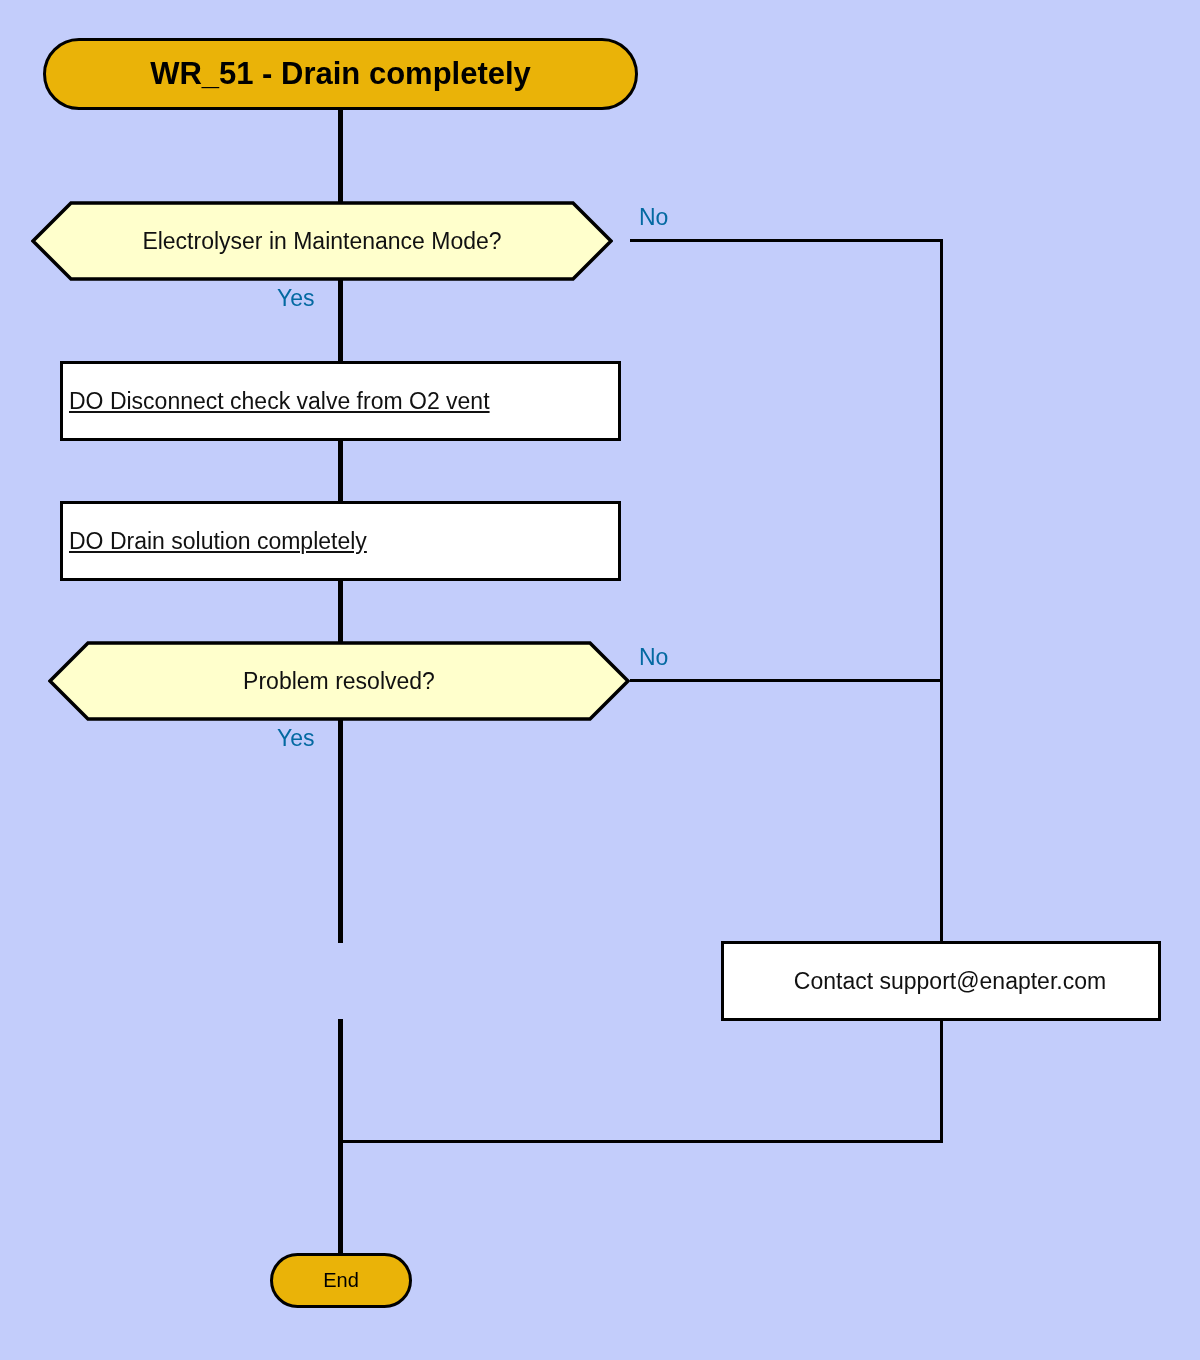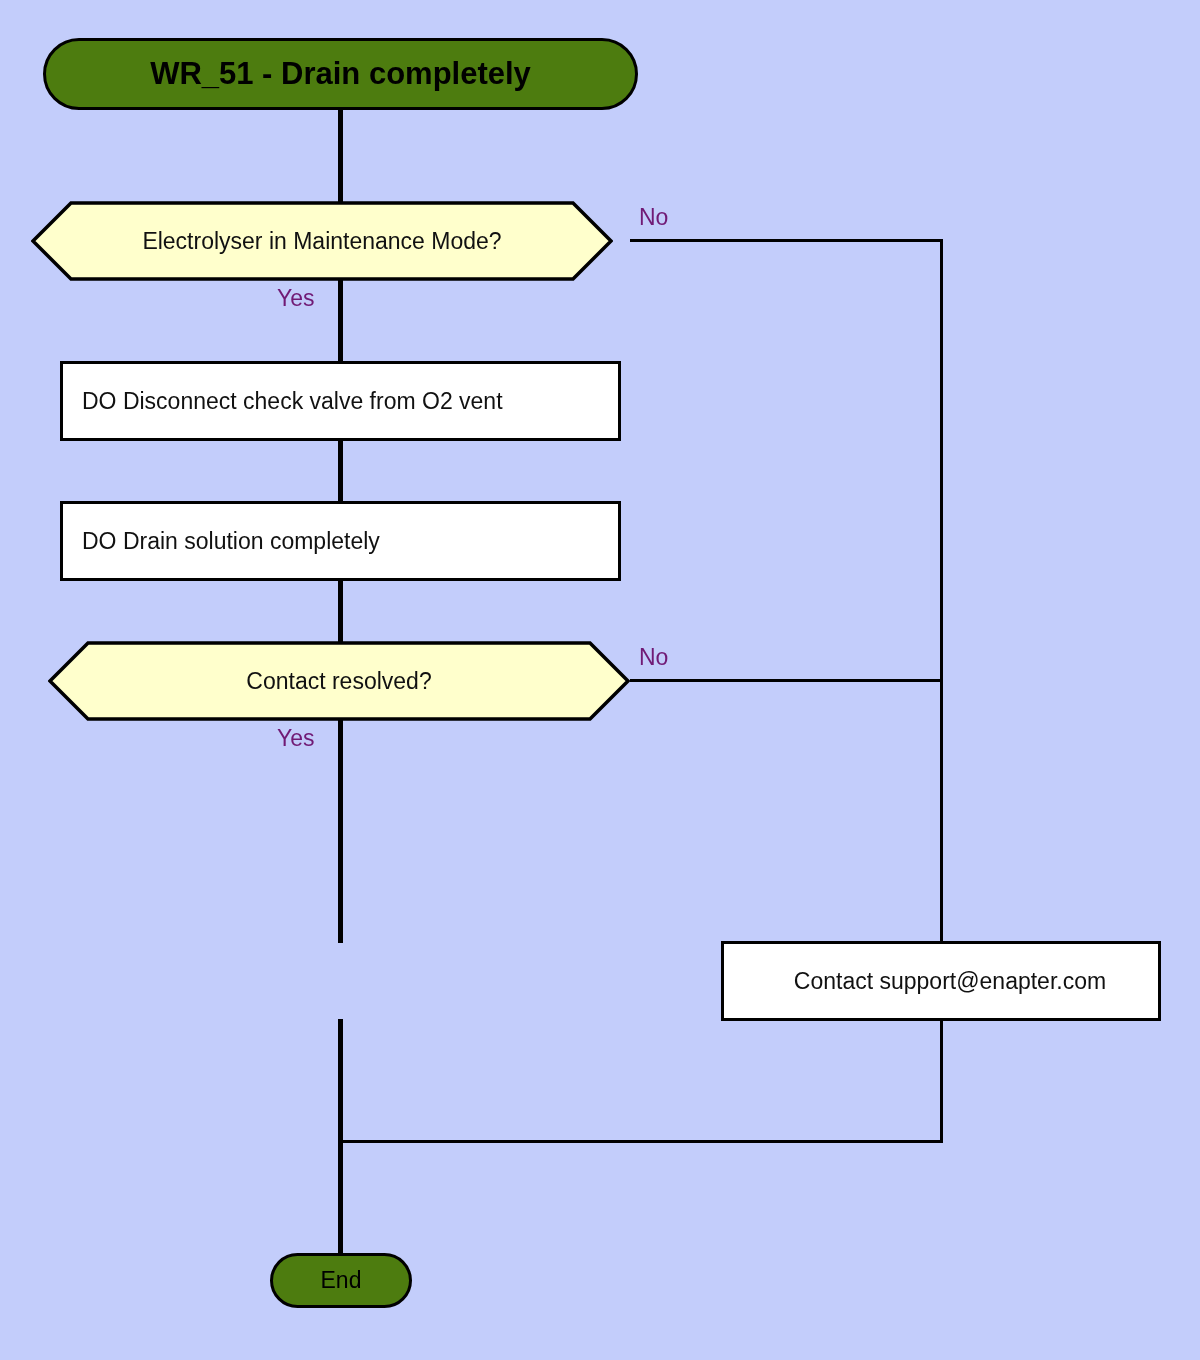--- a/index.html
+++ b/index.html
@@ -14,54 +14,54 @@
   
   .edge{position:absolute;background:#000;}
   .edge.spine{width:5px;}
   .edge.branch-v{width:3px;}
   .edge.branch-h{height:3px;}
 
   
   .edge-label{
     position:absolute;
     font-size:23px;
-    color:#701a75;
+    color:#0369a1;
     line-height:1;
     white-space:nowrap;
   }
 
   
   .node{position:absolute;box-sizing:border-box;}
 
   .pill{
-    background:#4d7c0f;
+    background:#eab308;
     border:3px solid #000;
     border-radius:40px;
     display:flex;align-items:center;justify-content:center;
     color:#000;
   }
   .pill.title{
     font-size:31px;
     font-weight:bold;
     letter-spacing:0px;
   }
   .pill.end{
-    font-size:23px;
+    font-size:20px;
     border-width:3px;
     border-radius:34px;
   }
 
   .process{
     background:#ffffff;
     border:3px solid #000;
     display:flex;align-items:center;
     font-size:23px;
     color:#111;
   }
-  .process.left{justify-content:flex-start;padding-left:19px;}
+  .process.left{justify-content:flex-start;padding-left:6px;text-decoration:underline;}
   .process.center{justify-content:center;}
 
   .decision{
     display:flex;align-items:center;justify-content:center;
     font-size:23px;
     color:#111;
   }
   .decision svg{position:absolute;left:0;top:0;}
   .decision .dtext{position:relative;z-index:2;}
 </style>
@@ -110,21 +110,21 @@
   </div>
 
   <div class="node process left" style="left:60px;top:361px;width:561px;height:80px;">DO Disconnect check valve from O2 vent</div>
 
   <div class="node process left" style="left:60px;top:501px;width:561px;height:80px;text-align:center;">DO Drain solution completely</div>
 
   <div class="node decision" style="left:48px;top:641px;width:582px;height:80px;">
     <svg width="582" height="80" viewBox="0 0 582 80">
       <polygon points="40,2 542,2 580,40 542,78 40,78 2,40" fill="#ffffcc" stroke="#000000" stroke-width="3.5" stroke-linejoin="miter"></polygon>
     </svg>
-    <span class="dtext">Contact resolved?</span>
+    <span class="dtext">Problem resolved?</span>
   </div>
 
 
   <div class="node process center" style="left:721px;top:941px;width:440px;height:80px;padding-left:18px;">Contact support@enapter.com</div>
 
   <div class="node pill end" style="left:270px;top:1253px;width:142px;height:55px;">End</div>
 
 </div>
 
 </body></html>

